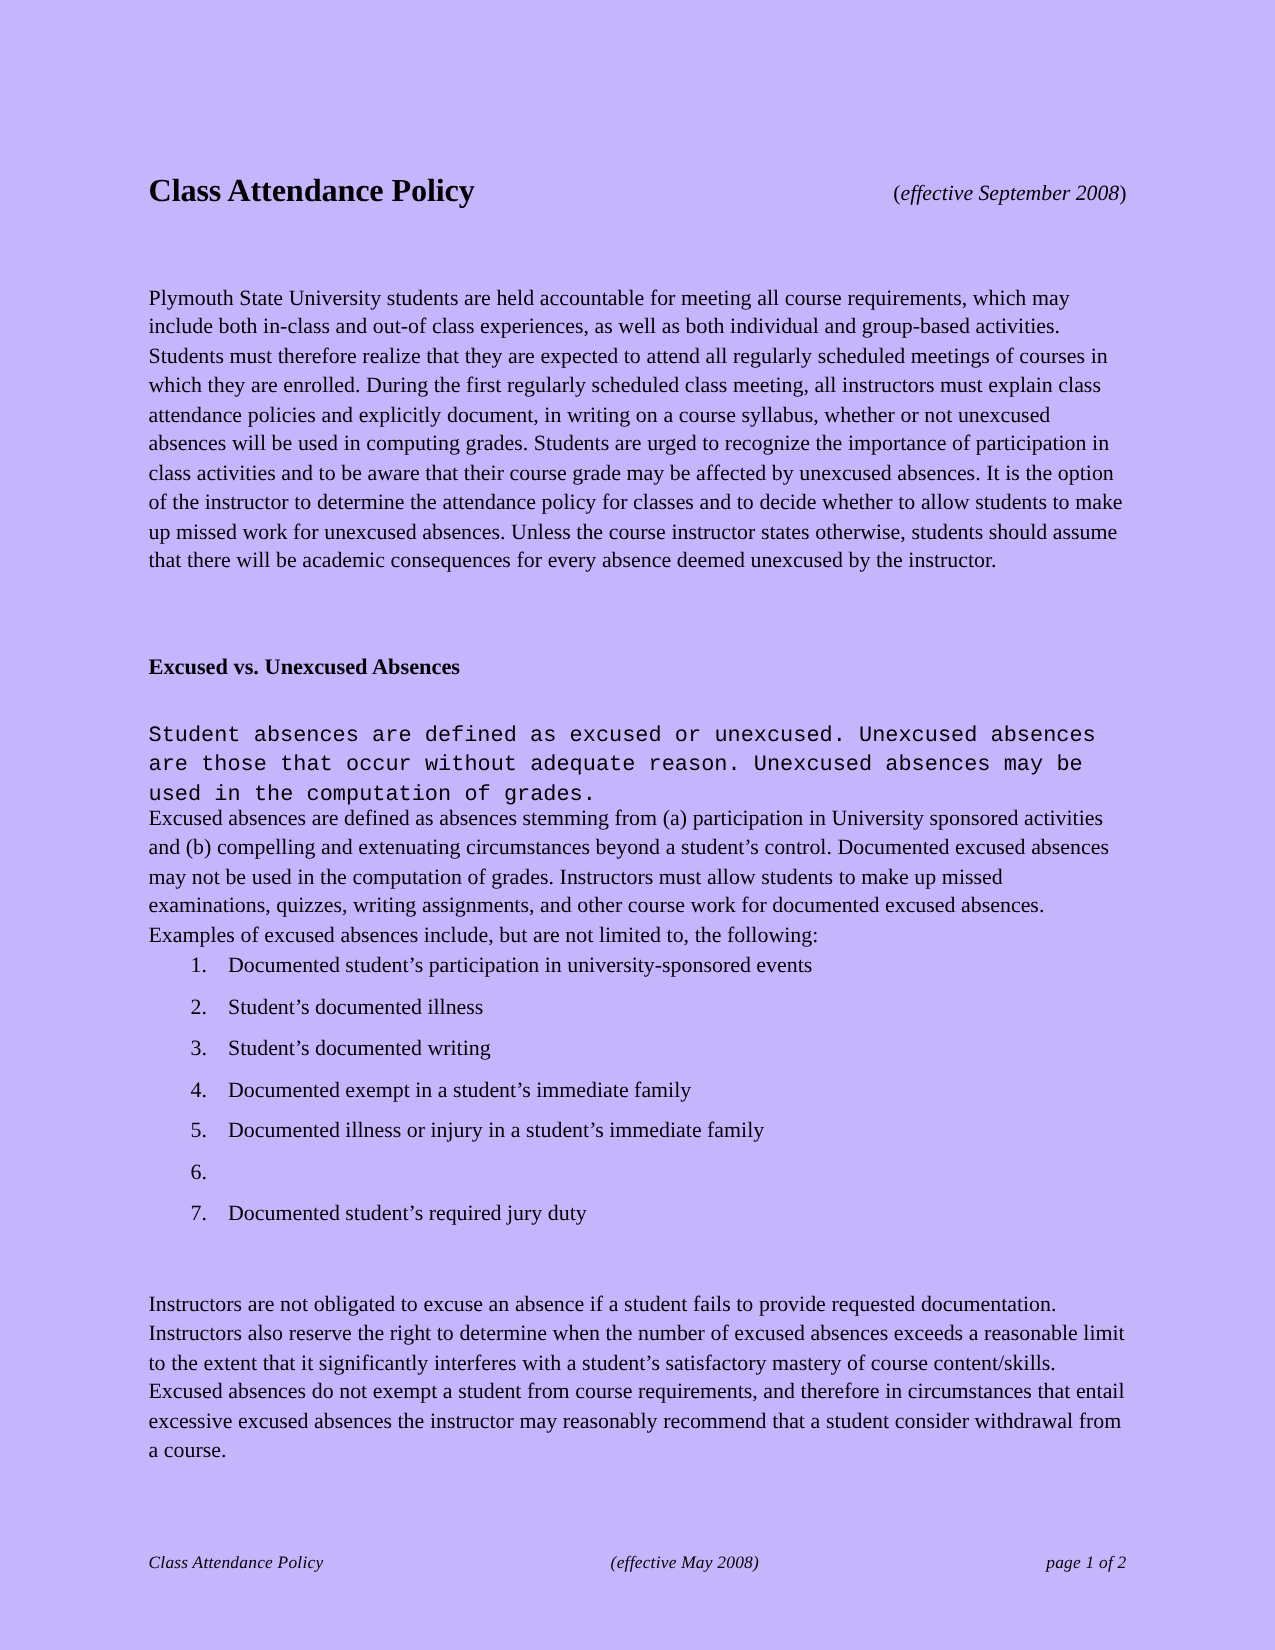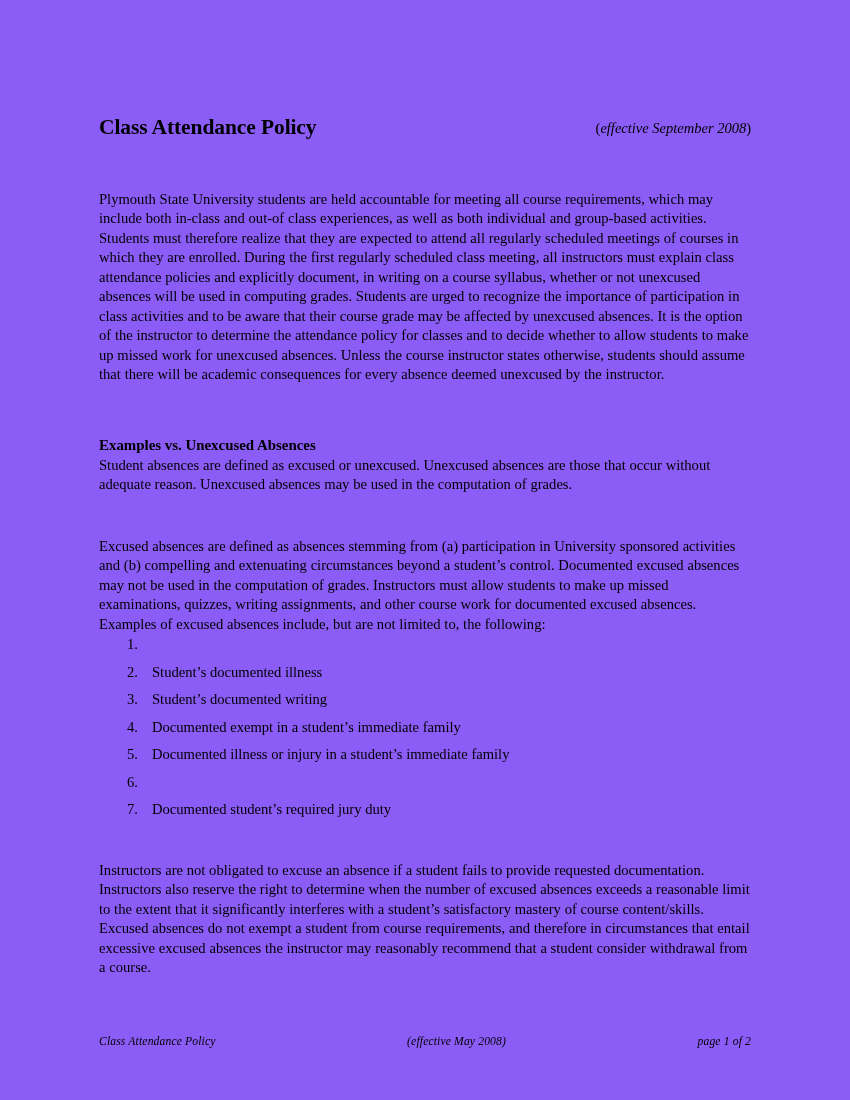--- a/index.html
+++ b/index.html
@@ -9,21 +9,21 @@
   }
   body {
     font-family: "Liberation Serif", "DejaVu Serif", serif;
     color: #000000;
     -webkit-font-smoothing: antialiased;
   }
   .page {
     position: relative;
     width: 850px;
     height: 1100px;
-    background: #8b5cf6;
+    background: #c4b5fd;
     overflow: hidden;
   }
   .content {
     position: absolute;
     left: 99px;
     top: 0;
     width: 652px;
   }
 
   
@@ -124,29 +124,30 @@
 
     <div class="title-row">
       <div class="doc-title">Class Attendance Policy</div>
       <div class="doc-date">
         <span class="paren">(</span><span class="ital">effective September 2008</span><span class="paren">)</span>
       </div>
     </div>
 
     <p class="body-block" style="top:167px;">Plymouth State University students are held accountable for meeting all course requirements, which may include both in-class and out-of class experiences, as well as both individual and group-based activities. Students must therefore realize that they are expected to attend all regularly scheduled meetings of courses in which they are enrolled. During the first regularly scheduled class meeting, all instructors must explain class attendance policies and explicitly document, in writing on a course syllabus, whether or not unexcused absences will be used in computing grades. Students are urged to recognize the importance of participation in class activities and to be aware that their course grade may be affected by unexcused absences. It is the option of the instructor to determine the attendance policy for classes and to decide whether to allow students to make up missed work for unexcused absences. Unless the course instructor states otherwise, students should assume that there will be academic consequences for every absence deemed unexcused by the instructor.</p>
 
-    <h2 class="section-heading" style="top:424px;">Examples vs. Unexcused Absences</h2>
+    <h2 class="section-heading" style="top:424px;">Excused vs. Unexcused Absences</h2>
 
-    <p class="body-block" style="top:433px;">Student absences are defined as excused or unexcused. Unexcused absences are those that occur without adequate reason. Unexcused absences may be used in the computation of grades.</p>
+    <p class="body-block" style="top:459px;font-family:Liberation Mono, monospace;">Student absences are defined as excused or unexcused. Unexcused absences are those that occur without adequate reason. Unexcused absences may be used in the computation of grades.</p>
 
     <p class="body-block" style="top:514px;">Excused absences are defined as absences stemming from (a) participation in University sponsored activities and (b) compelling and extenuating circumstances beyond a student’s control. Documented excused absences may not be used in the computation of grades. Instructors must allow students to make up missed examinations, quizzes, writing assignments, and other course work for documented excused absences. Examples of excused absences include, but are not limited to, the following:</p>
 
     <ol class="num-list" style="top:635px;">
       <li>
         <span class="num">1.</span>
+        <span>Documented student’s participation in university-sponsored events</span>
       </li>
       <li>
         <span class="num">2.</span>
         <span>Student’s documented illness</span>
       </li>
       <li>
         <span class="num">3.</span>
         <span>Student’s documented writing</span>
       </li>
       <li>

